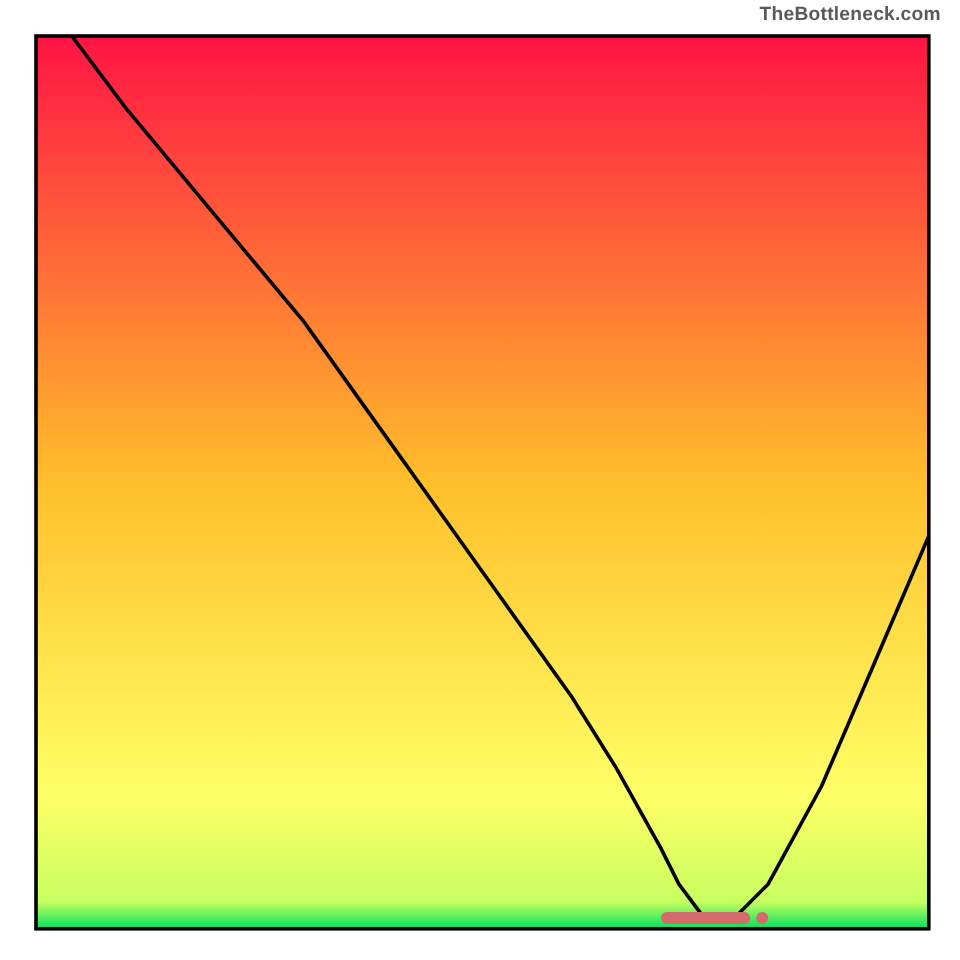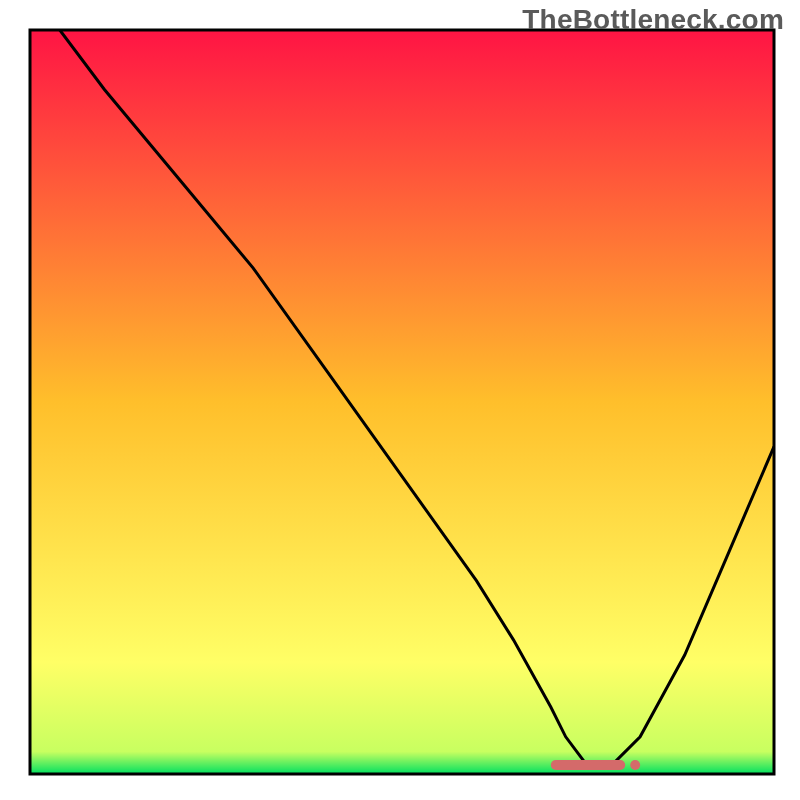--- a/index.html
+++ b/index.html
@@ -1,17 +1,17 @@
 <!DOCTYPE html>
 <html><head>
 <meta charset="utf-8">
 <style>
   body{margin:0;background:#fff;font-family:Arial,Helvetica,sans-serif}
   .stage{position:relative;width:800px;height:800px}
-  .watermark{position:absolute;top:4px;right:16px;color:#5a5a5a;font-size:28px;font-weight:600;letter-spacing:.2px}
+  .watermark{position:absolute;top:4px;right:16px;color:#5a5a5a;font-size:16px;font-weight:600;letter-spacing:.2px}
   svg{display:block}
 </style>
 </head>
 <body>
 
 <div class="stage">
   <div class="watermark">TheBottleneck.com</div>
 
   <svg width="800" height="800" viewBox="0 0 800 800">
     <defs>

